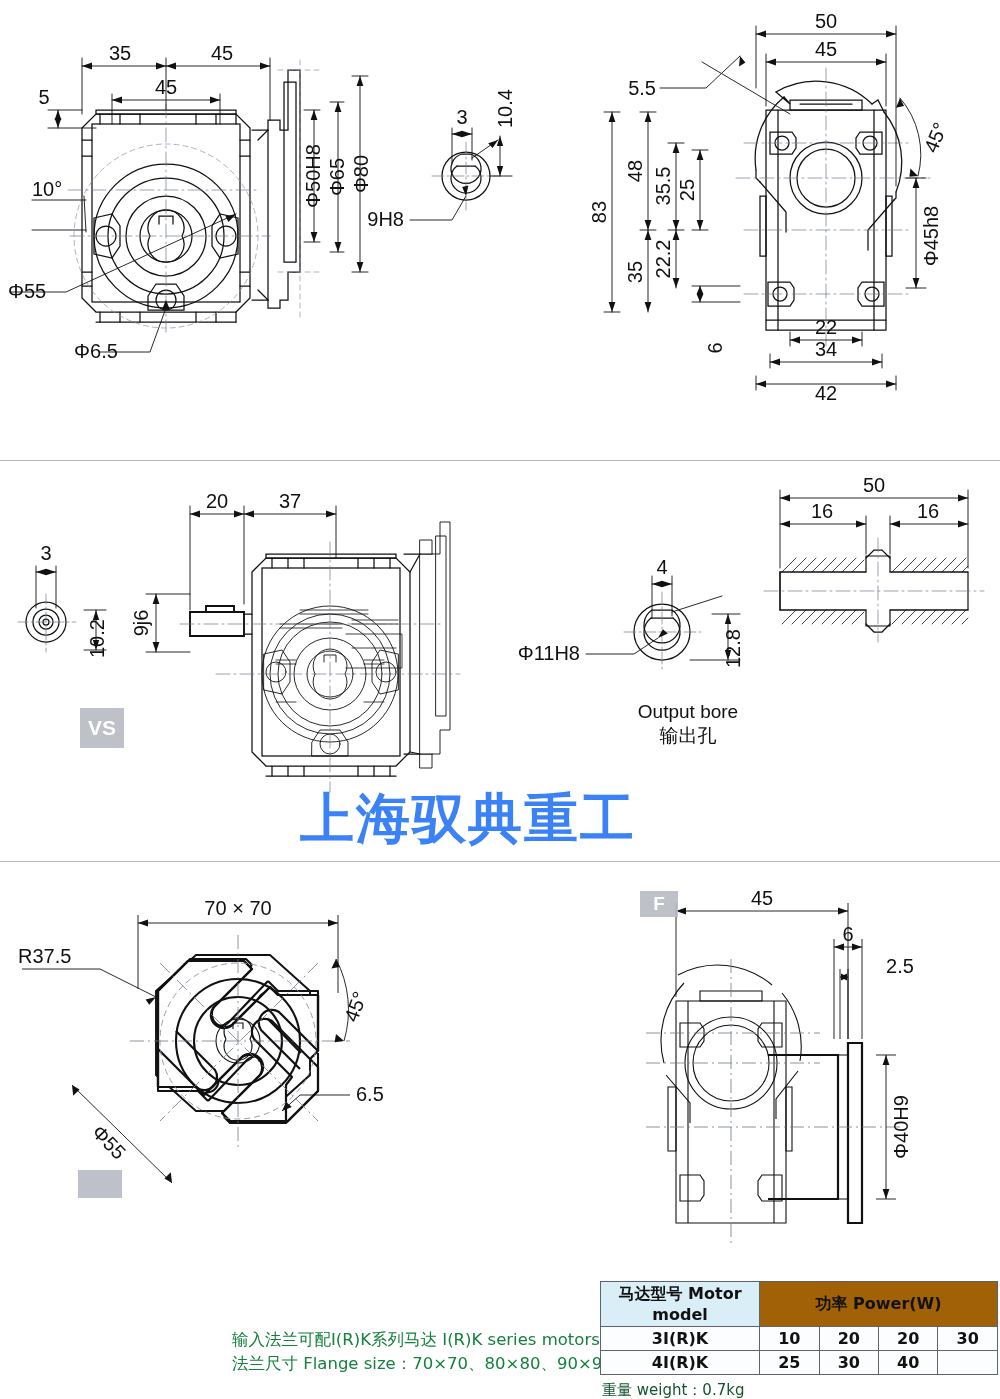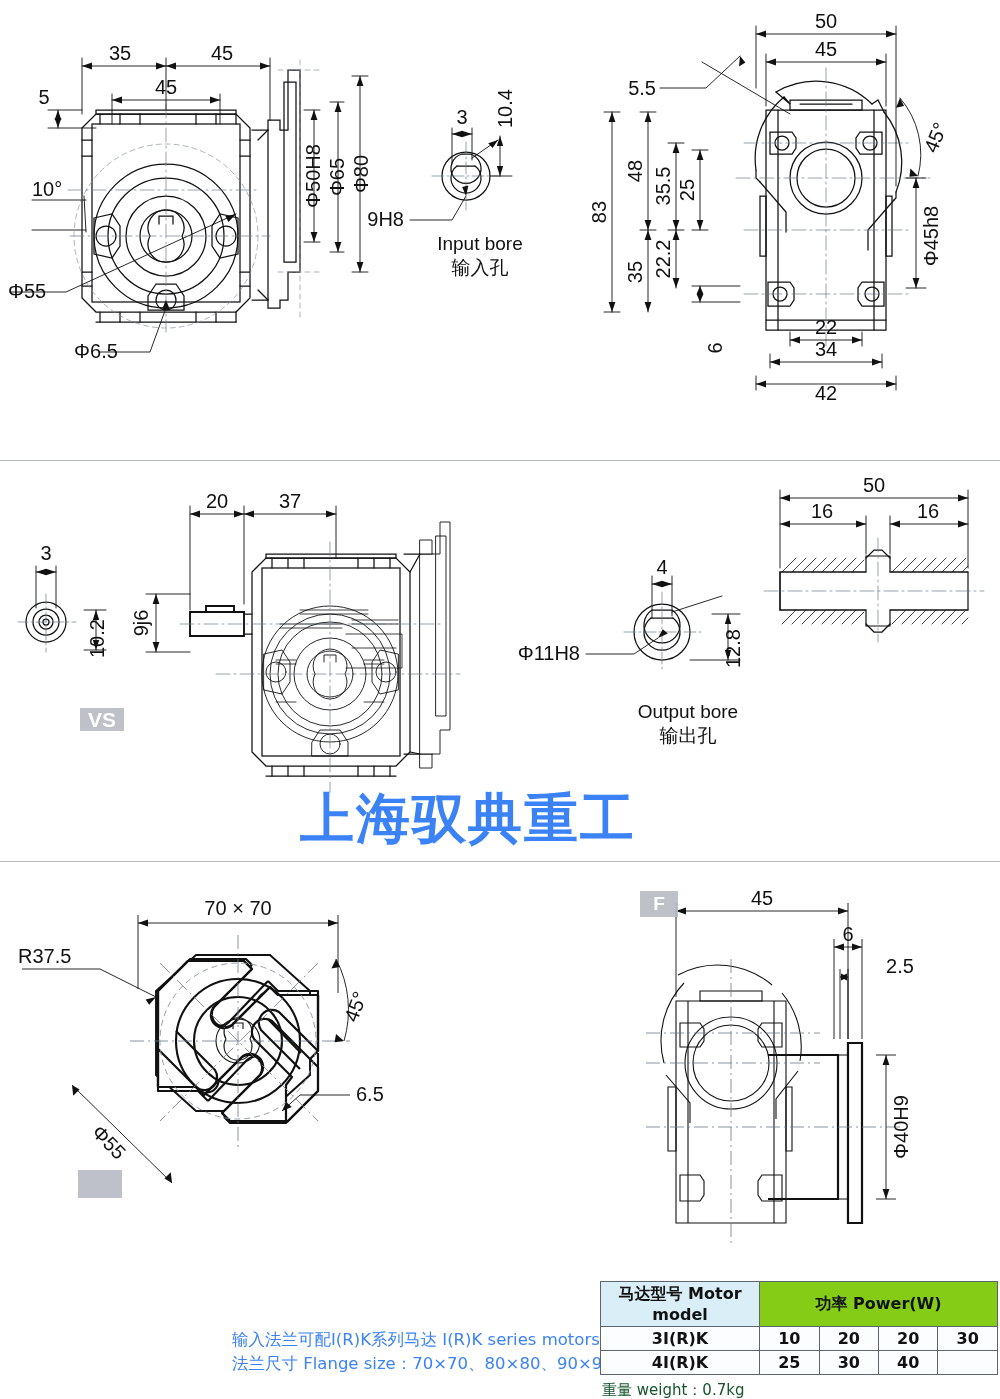--- a/index.html
+++ b/index.html
@@ -9,27 +9,27 @@
   .divider{position:absolute;left:0;width:1000px;height:1px;background:#9aa0ae;opacity:.75;}
   svg{display:block;}
   .dimtxt{font-family:"Liberation Sans","DejaVu Sans",sans-serif;fill:#111;}
   .wm{position:absolute;color:#3b82f6;font-weight:bold;letter-spacing:2px;
       font-family:"DejaVu Sans","Liberation Sans",sans-serif;}
   .badge{position:absolute;background:#b9bcc4;color:#fff;font-weight:bold;
          font-family:"Liberation Sans",sans-serif;display:flex;align-items:center;
          justify-content:center;opacity:.92;}
   .cap{position:absolute;text-align:center;color:#111;font-size:19px;line-height:1.25;}
   .cap .cnline{font-family:"DejaVu Sans","Liberation Sans",sans-serif;}
-  .notes{position:absolute;font-size:16.5px;color:#3b82f6;line-height:1.45;text-align:left;
+  .notes{position:absolute;font-size:16.5px;color:#15803d;line-height:1.45;text-align:left;
          font-family:"DejaVu Sans","Liberation Sans",sans-serif;white-space:nowrap;}
   table.spec{position:absolute;border-collapse:collapse;font-size:15px;color:#111;
              font-family:"DejaVu Sans","Liberation Sans",sans-serif;}
   table.spec td,table.spec th{border:1px solid #5c6470;padding:2px 4px;text-align:center;
              font-weight:bold;background:#e6f4f8;}
-  table.spec th{background:#84cc16;font-size:16px;}
+  table.spec th{background:#a16207;font-size:16px;}
   table.spec td.model{background:#fbfdfe;width:175px;font-size:16px;}
   table.spec td.pw{width:58px;font-size:16px;background:#fbfdfe;}
   table.spec th.hmodel{background:#d9eef6;}
   .weight{position:absolute;font-size:15px;color:#14532d;
           font-family:"DejaVu Sans","Liberation Sans",sans-serif;}
   .hatch{fill:none;stroke:#111;stroke-width:.8;}
 </style>
 </head>
 <body>
 
@@ -295,24 +295,20 @@
         <text transform="translate(670,259) rotate(-90)" text-anchor="middle">22.2</text>
         <text transform="translate(722,348) rotate(-90)" text-anchor="middle">6</text>
         <text x="826" y="334" text-anchor="middle">22</text>
         <text x="826" y="356" text-anchor="middle">34</text>
         <text x="826" y="400" text-anchor="middle">42</text>
         <text transform="translate(942,140) rotate(-68)" text-anchor="middle">45°</text>
         <text transform="translate(938,236) rotate(-90)" text-anchor="middle">Φ45h8</text>
       </g>
     </svg>
 
-    <div class="cap" style="left:380px;top:232px;width:200px;">
-      <div>Input bore</div>
-      <div class="cnline">输入孔</div>
-    </div>
   </div>
 
   <div class="divider" style="top:460px;"></div>
 
   <div class="sect" style="top:462px;height:398px;">
     <svg width="1000" height="398" viewBox="0 0 1000 398">
       <g stroke="#111" fill="none" stroke-width="1.25" stroke-linecap="round">
 
         <circle cx="46" cy="160" r="20"></circle>
         <circle cx="46" cy="160" r="13"></circle>
@@ -484,21 +480,21 @@
     </svg>
 
     <div class="cap" style="left:578px;top:238px;width:220px;">
       <div>Output bore</div>
       <div class="cnline">输出孔</div>
     </div>
 
     <div class="badge" style="left:78px;top:708px;width:44px;height:28px;font-size:21px;"></div>
   </div>
 
-  <div class="badge" style="left:80px;top:708px;width:44px;height:23px;font-size:21px;">
+  <div class="badge" style="left:80px;top:708px;width:44px;height:40px;font-size:21px;">
     <span>VS</span>
   </div>
 
   <div class="wm" style="left:300px;top:792px;font-size:54px;line-height:1;">
     <span>上海驭典重工</span>
   </div>
 
   <div class="divider" style="top:861px;"></div>
 
   <div class="sect" style="top:863px;height:680px;">

